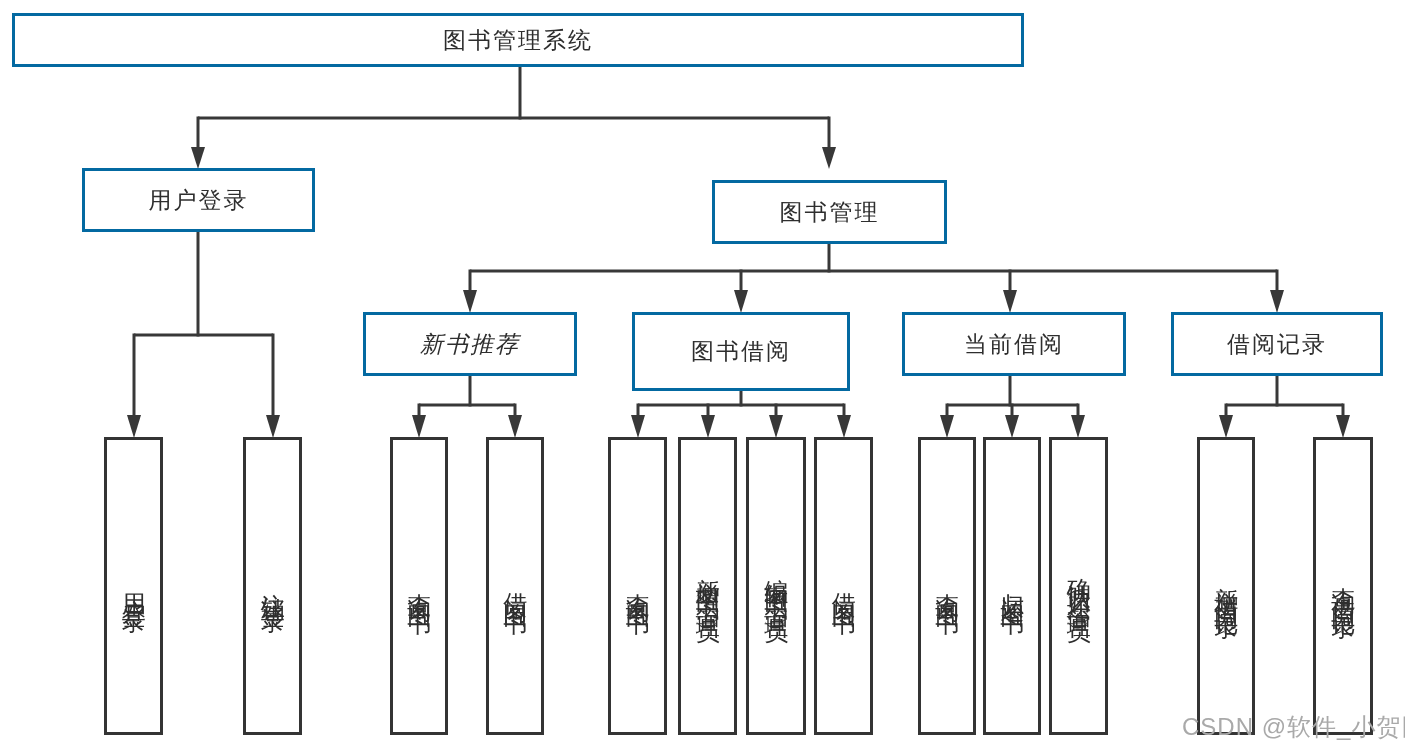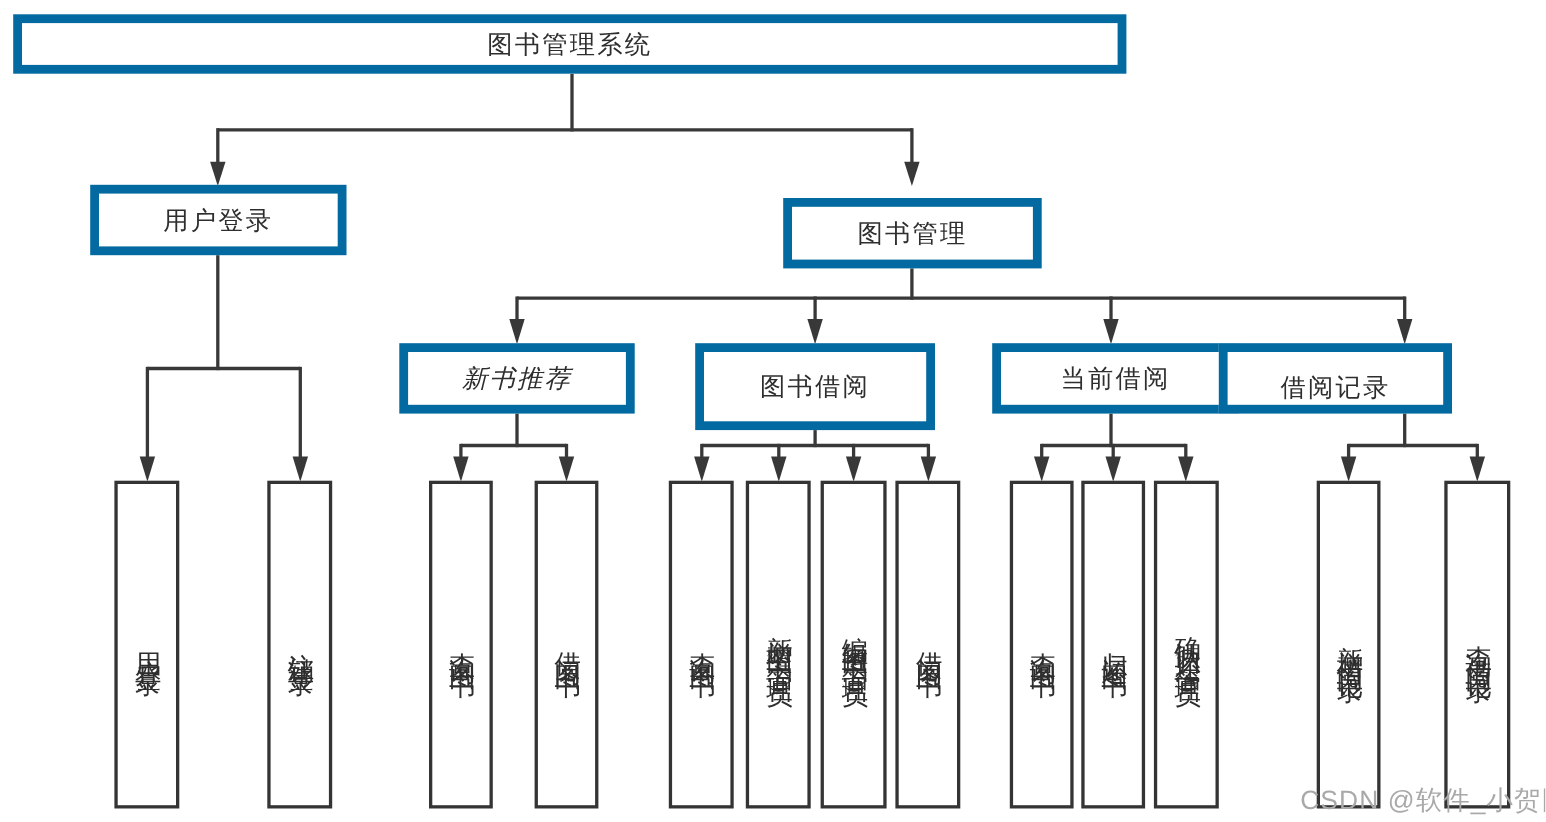--- a/index.html
+++ b/index.html
@@ -1,21 +1,21 @@
 <!DOCTYPE html>
 <html><head>
 <meta charset="utf-8">
 <style>
   html,body{margin:0;padding:0;background:#ffffff;}
   #canvas{position:relative;width:1405px;height:747px;background:#ffffff;overflow:hidden;
           font-family:"Liberation Sans", sans-serif;}
   #wires{position:absolute;left:0;top:0;width:1405px;height:747px;}
   .cl{stroke:#383838;stroke-width:3;fill:none;}
   .ar{fill:#383838;stroke:none;}
-  .hbox{position:absolute;background:#ffffff;border:8px solid #0369a1;box-sizing:border-box;
+  .hbox{position:absolute;background:#ffffff;border:3px solid #0369a1;box-sizing:border-box;
         display:flex;align-items:center;justify-content:center;
         font-size:23px;color:#2e2e2e;letter-spacing:2px;white-space:nowrap;}
   .vbox{position:absolute;top:437px;height:298px;width:59px;background:#ffffff;border:3px solid #343434;
         box-sizing:border-box;display:flex;align-items:center;justify-content:center;}
   .vtext{writing-mode:vertical-rl;text-orientation:mixed;font-size:24px;color:#2e2e2e;
          letter-spacing:6px;line-height:1.1;white-space:nowrap;}
   .watermark{position:absolute;left:1182px;top:711px;font-size:24px;color:#a9a9a9;
              letter-spacing:1px;z-index:5;white-space:nowrap;}
 </style>
 </head>
@@ -111,21 +111,21 @@
 
   <div class="hbox" style="left:363px;top:312px;width:214px;height:64px;font-style:italic;">
     <span>新书推荐</span>
   </div>
   <div class="hbox" style="left:632px;top:312px;width:218px;height:79px;">
     <span>图书借阅</span>
   </div>
   <div class="hbox" style="left:902px;top:312px;width:224px;height:64px;">
     <span>当前借阅</span>
   </div>
-  <div class="hbox" style="left:1108px;top:312px;width:212px;height:64px;align-items:flex-end;">
+  <div class="hbox" style="left:1171px;top:312px;width:212px;height:64px;">
     <span>借阅记录</span>
   </div>
 
   <div class="vbox" style="left:104px;">
     <span class="vtext">用户登录</span>
   </div>
   <div class="vbox" style="left:243px;">
     <span class="vtext">注销登录</span>
   </div>
 

